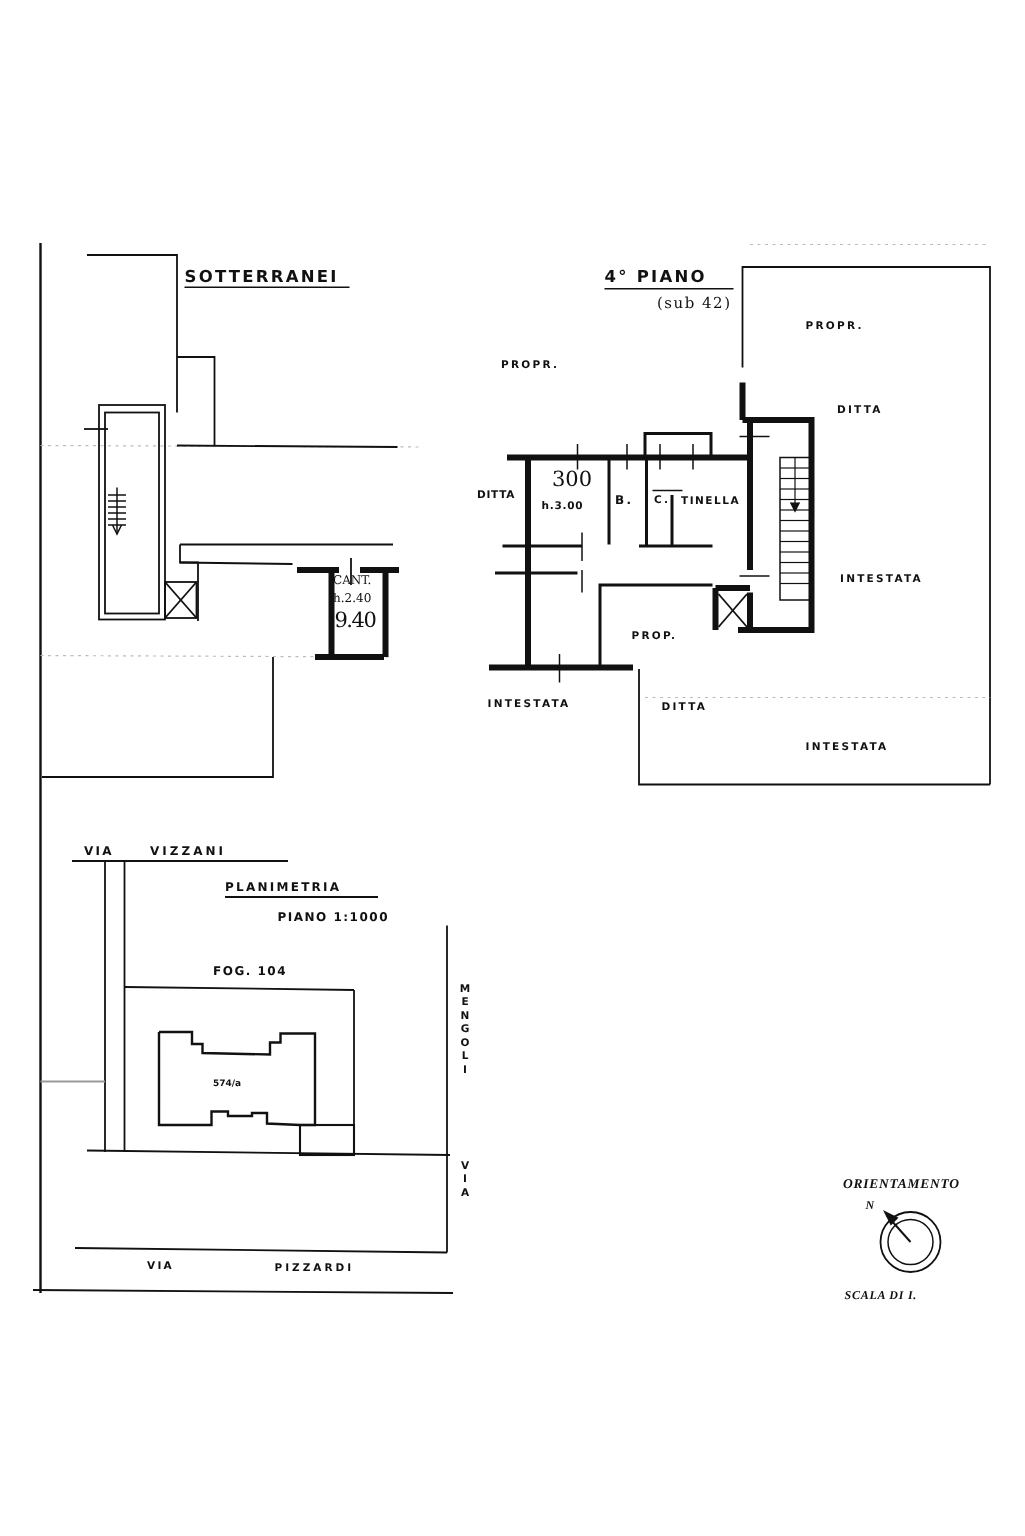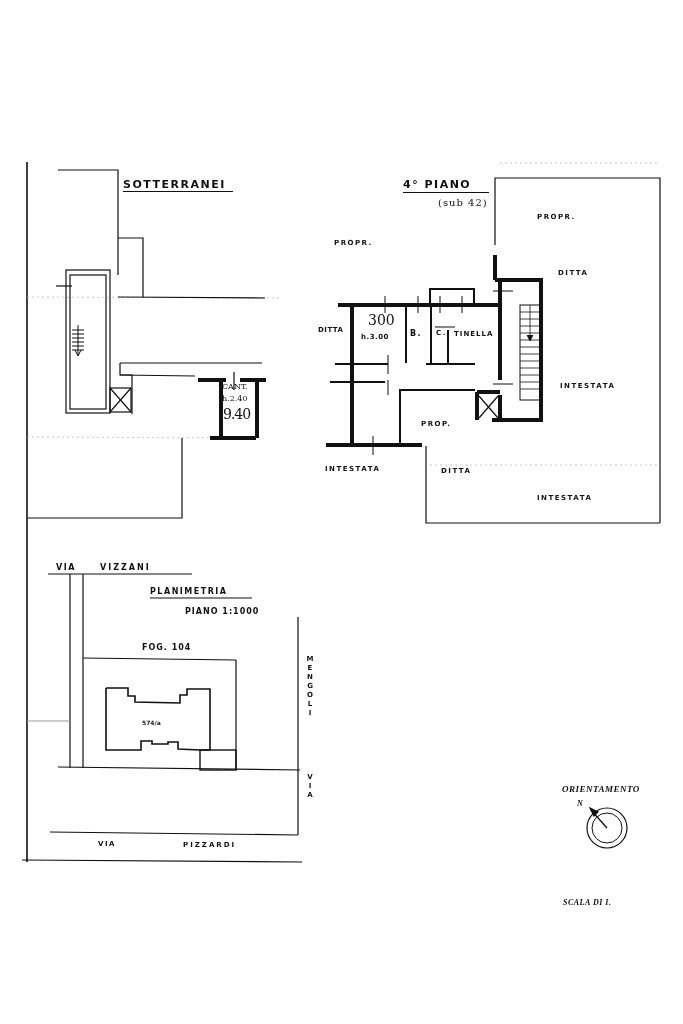--- a/index.html
+++ b/index.html
@@ -173,14 +173,14 @@
 <div class="lbl" style="left:185px;top:607px;font-size:8px;letter-spacing:1px;">PIANO 1:1000</div>
 <div class="lbl" style="left:142px;top:643px;font-size:8px;letter-spacing:1px;">FOG. 104</div>
 <div class="lbl" style="left:142px;top:719px;font-size:6px;letter-spacing:0;">574/a</div>
 <div class="lbl vert" style="left:306px;top:655px;font-size:7px;">MENGOLI</div>
 <div class="lbl vert" style="left:306px;top:773px;font-size:7px;">VIA</div>
 <div class="lbl" style="left:98px;top:840px;font-size:7px;">VIA</div>
 <div class="lbl" style="left:183px;top:841px;font-size:7px;letter-spacing:2px;">PIZZARDI</div>
 
 <div class="lbl serif-it" style="left:562px;top:784px;font-size:9px;">ORIENTAMENTO</div>
 <div class="lbl serif-it" style="left:577px;top:799px;font-size:8px;">N</div>
-<div class="lbl serif-it" style="left:563px;top:898px;font-size:8px;">SCALA DI I.</div>
+<div class="lbl serif-it" style="left:563px;top:859px;font-size:8px;">SCALA DI I.</div>
 <span style="position:absolute;left:587px;top:808px;width:40px;height:40px;"></span>
 
 </body></html>

